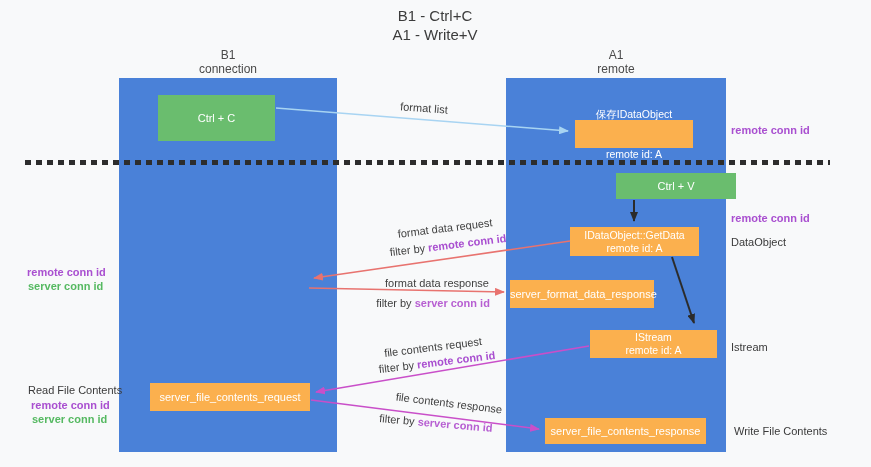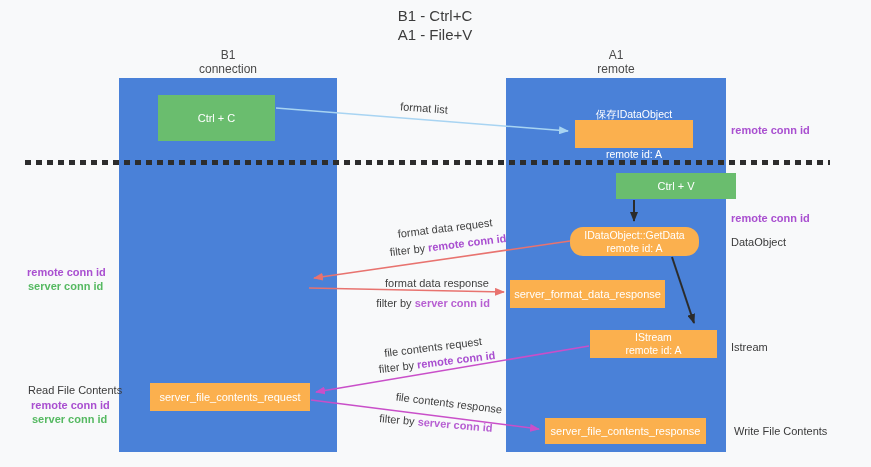--- a/index.html
+++ b/index.html
@@ -28,23 +28,23 @@
 
   .box{position:absolute;display:flex;flex-direction:column;justify-content:center;
        text-align:center;color:#fff;font-size:11px;line-height:13px;}
   .box.green{background:var(--box-green);}
   .box.orange{background:var(--box-orange);}
   .box .l2{font-size:10.5px;}
 
   #box-ctrl-c{left:158px;top:95px;width:117px;height:46px;}
   #box-save{left:575px;top:120px;width:118px;height:28px;font-size:10.5px;gap:27px;}
   #box-ctrl-v{left:575px;top:173px;width:120px;height:26px;margin-left:41px;}
-  #box-getdata{left:570px;top:227px;width:129px;height:29px;font-size:10.5px;border-radius:13px;}
+  #box-getdata{left:570px;top:227px;width:129px;height:29px;font-size:10.5px;}
   #box-format-req{left:152px;top:268px;width:156px;height:28px;}
-  #box-format-resp{left:510px;top:280px;width:155px;height:28px;}
+  #box-format-resp{left:510px;top:280px;width:144px;height:28px;}
   #box-istream{left:590px;top:330px;width:127px;height:28px;font-size:10.5px;}
   #box-file-req{left:150px;top:383px;width:160px;height:28px;}
   #box-file-resp{left:545px;top:418px;width:161px;height:26px;}
 
   .side-label{position:absolute;font-size:11px;line-height:14px;white-space:nowrap;}
   .bold-purple{color:var(--purple);font-weight:bold;}
   .bold-green{color:var(--green-label);font-weight:bold;}
   .dark{color:var(--text-dark);text-align:center;}
 
   .flow-label{position:absolute;font-size:11px;white-space:nowrap;color:#3f3f3f;
@@ -62,21 +62,21 @@
   .st-red{stroke:var(--arrow-red);}       .f-red{fill:var(--arrow-red);}
   .st-mag{stroke:var(--arrow-magenta);}   .f-mag{fill:var(--arrow-magenta);}
 </style>
 </head>
 <body>
 
 <div id="canvas">
 
   <div class="title">
     <div>B1 - Ctrl+C</div>
-    <div>A1 - File+V</div>
+    <div>A1 - Write+V</div>
   </div>
 
   <div id="hdr-left" class="col-header">
     <div>B1</div>
     <div>connection</div>
   </div>
   <div id="hdr-right" class="col-header">
     <div>A1</div>
     <div>remote</div>
   </div>

